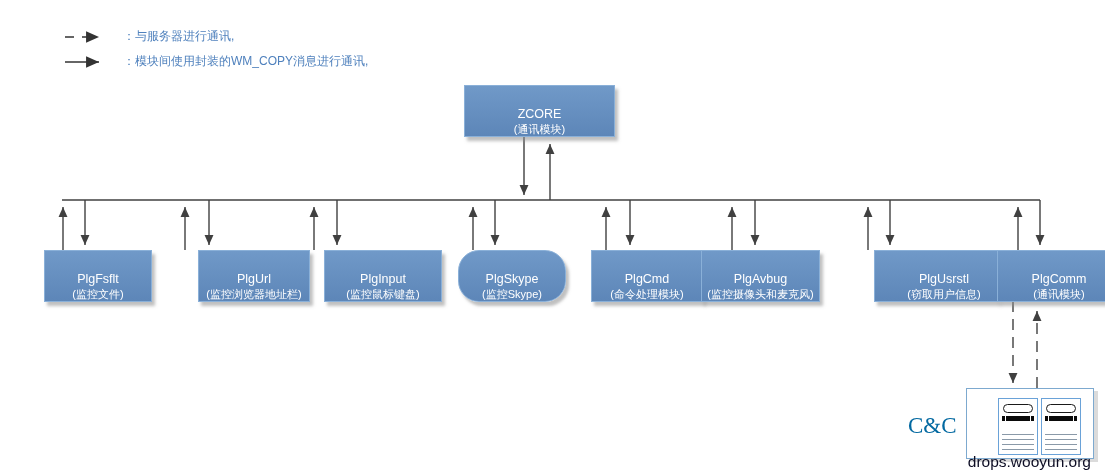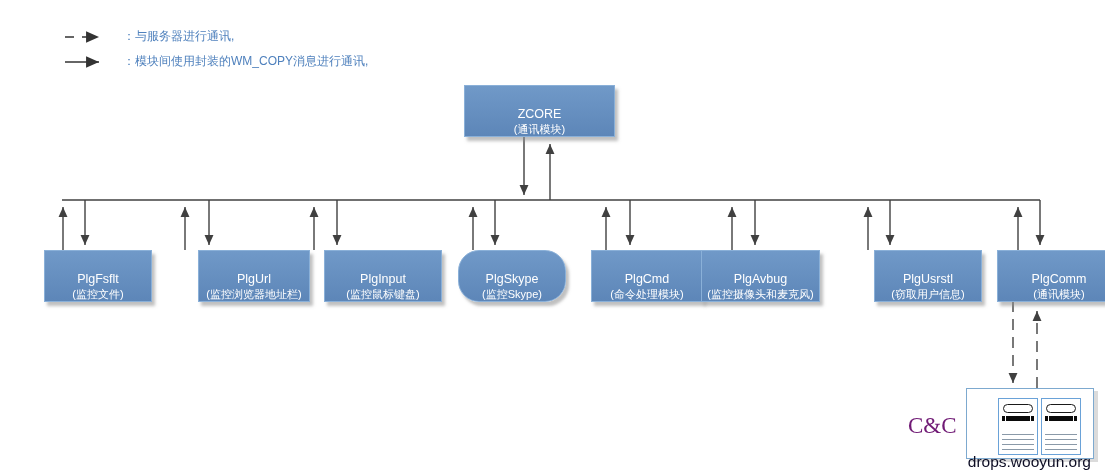--- a/index.html
+++ b/index.html
@@ -25,26 +25,26 @@
   .node .t{font-size:12.5px;line-height:15px;white-space:nowrap;}
   .node .s{font-size:11px;line-height:14px;white-space:nowrap;}
   .root{left:464px;top:85px;width:149px;height:50px;}
   .mods .node{top:250px;margin-left:34px;}
   .m0{left:10px;width:106px;}
   .m1{left:164px;width:110px;}
   .m2{left:290px;width:116px;}
   .m3{left:424px;width:106px;border-radius:21px;}
   .m4{left:557px;width:110px;}
   .m5{left:667px;width:117px;}
-  .m6{left:840px;width:106px;}
+  .m6{left:840px;width:106px;padding-left:16px;}
   .m7{left:963px;width:122px;}
 
   
   .cc-label{position:absolute;left:908px;top:413px;font-family:"Liberation Serif","DejaVu Serif",serif;
-    font-size:23px;color:#701a75;}
+    font-size:23px;color:#0369a1;}
   .cc-box{position:absolute;left:966px;top:388px;width:126px;height:69px;background:#fff;
     border:1.5px solid #7da9cf;box-shadow:4px 3px 0 rgba(175,175,175,.45);}
   .server{position:absolute;top:9px;width:38px;height:55px;background:#fff;border:1.5px solid #6aa2d8;}
   .server.s1{left:31px;}
   .server.s2{left:74px;}
   .srv-pill{margin:5px 4px 0 4px;height:7px;border:1.5px solid #1a1a1a;border-radius:5px;}
   .srv-bar{margin:3px 3px 0 3px;height:5px;display:flex;}
   .srv-bar .sq{width:3px;background:#0a0a0a;}
   .srv-bar .mid{flex:1;background:#0a0a0a;margin:0 1px;}
   .srv-vents{position:absolute;left:3px;right:3px;bottom:4px;height:16px;

